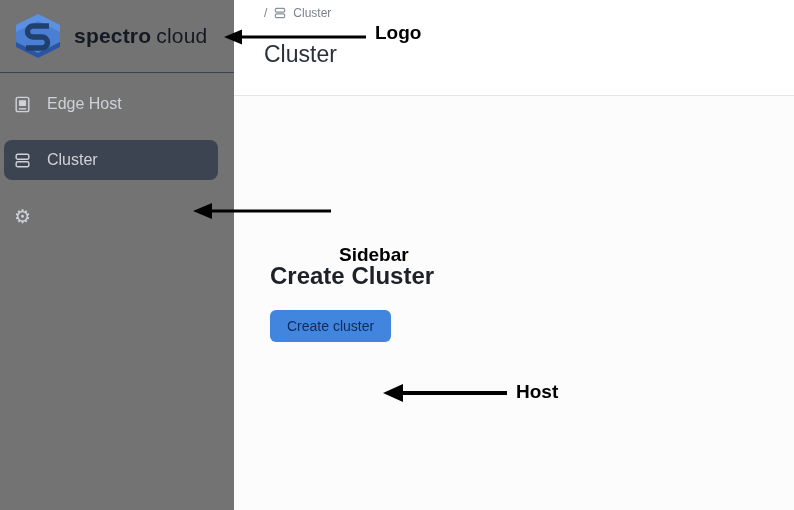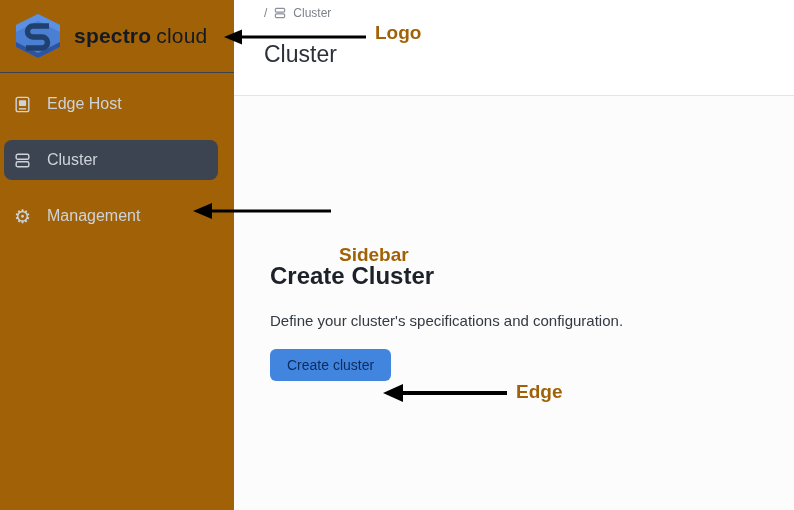--- a/index.html
+++ b/index.html
@@ -7,21 +7,21 @@
   body {
     font-family: "Liberation Sans", sans-serif;
     position: relative;
     background: #fbfcfb;
   }
 
   
   .sidebar {
     position: absolute; left: 0; top: 0; bottom: 0;
     width: 234px;
-    background: #a16207;
+    background: #737373;
     z-index: 1;
   }
   .logo-row {
     height: 73px;
     display: flex; align-items: center;
     padding-left: 12px;
     border-bottom: 1px solid #3a434e;
   }
   .logo-mark { width: 52px; height: 48px; flex: 0 0 auto; }
   .logo-text { margin-left: 10px; font-size: 21px; color: #141a23; letter-spacing: 0.2px; white-space: nowrap; }
@@ -100,21 +100,21 @@
   .annot-overlay {
     position: absolute; left: 0; top: 0;
     width: 794px; height: 510px;
     pointer-events: none;
     z-index: 5;
   }
   .annot-label {
     position: absolute;
     font-size: 19px;
     font-weight: 700;
-    color: #a16207;
+    color: #000000;
     pointer-events: none;
     z-index: 6;
     text-shadow: 0 0 4px rgba(255,255,255,0.9);
   }
   #annot-label-logo    { left: 375px; top: 22px; }
   #annot-label-sidebar { left: 339px; top: 200px; margin-top: 44px; }
   #annot-label-brand   { left: 516px; top: 381px; }
 </style>
 </head>
 <body>
@@ -152,51 +152,49 @@
         </svg>
       </span>
       <span class="nav-label">Cluster</span>
     </div>
 
 
     <div class="nav-item">
       <span class="nav-icon">
           <span class="gear-glyph">⚙</span>
         </span>
-      <span class="nav-label">Management</span>
     </div>
   </div>
 </div>
 
 <div class="main">
   <div class="page-header">
     <div class="breadcrumb">
       <span>/</span>
       <svg viewBox="0 0 24 24" fill="none" stroke="#8a9099" stroke-width="2">
         <rect x="4" y="4" width="16" height="6.5" rx="2"></rect>
         <rect x="4" y="13.5" width="16" height="6.5" rx="2"></rect>
       </svg>
       <span>Cluster</span>
     </div>
     <div class="page-title">Cluster</div>
   </div>
 
   <div class="content">
     <h2>Create Cluster</h2>
-    <p>Define your cluster's specifications and configuration.</p>
     <button class="create-btn">Create cluster</button>
   </div>
 </div>
 
 <svg class="annot-overlay" viewBox="0 0 794 510">
 
   <line x1="366" y1="37" x2="238" y2="37" stroke="#000" stroke-width="3"></line>
   <polygon points="224,37 242,29.5 242,44.5" fill="#000"></polygon>
 
   <line x1="331" y1="211" x2="208" y2="211" stroke="#000" stroke-width="3"></line>
   <polygon points="193,211 212,203 212,219" fill="#000"></polygon>
 
   <line x1="507" y1="393" x2="400" y2="393" stroke="#000" stroke-width="4"></line>
   <polygon points="383,393 403,384 403,402" fill="#000"></polygon>
 </svg>
 <div class="annot-label" id="annot-label-logo">Logo</div>
 <div class="annot-label" id="annot-label-sidebar">Sidebar</div>
-<div class="annot-label" id="annot-label-brand">Edge</div>
+<div class="annot-label" id="annot-label-brand">Host</div>
 
 </body></html>

